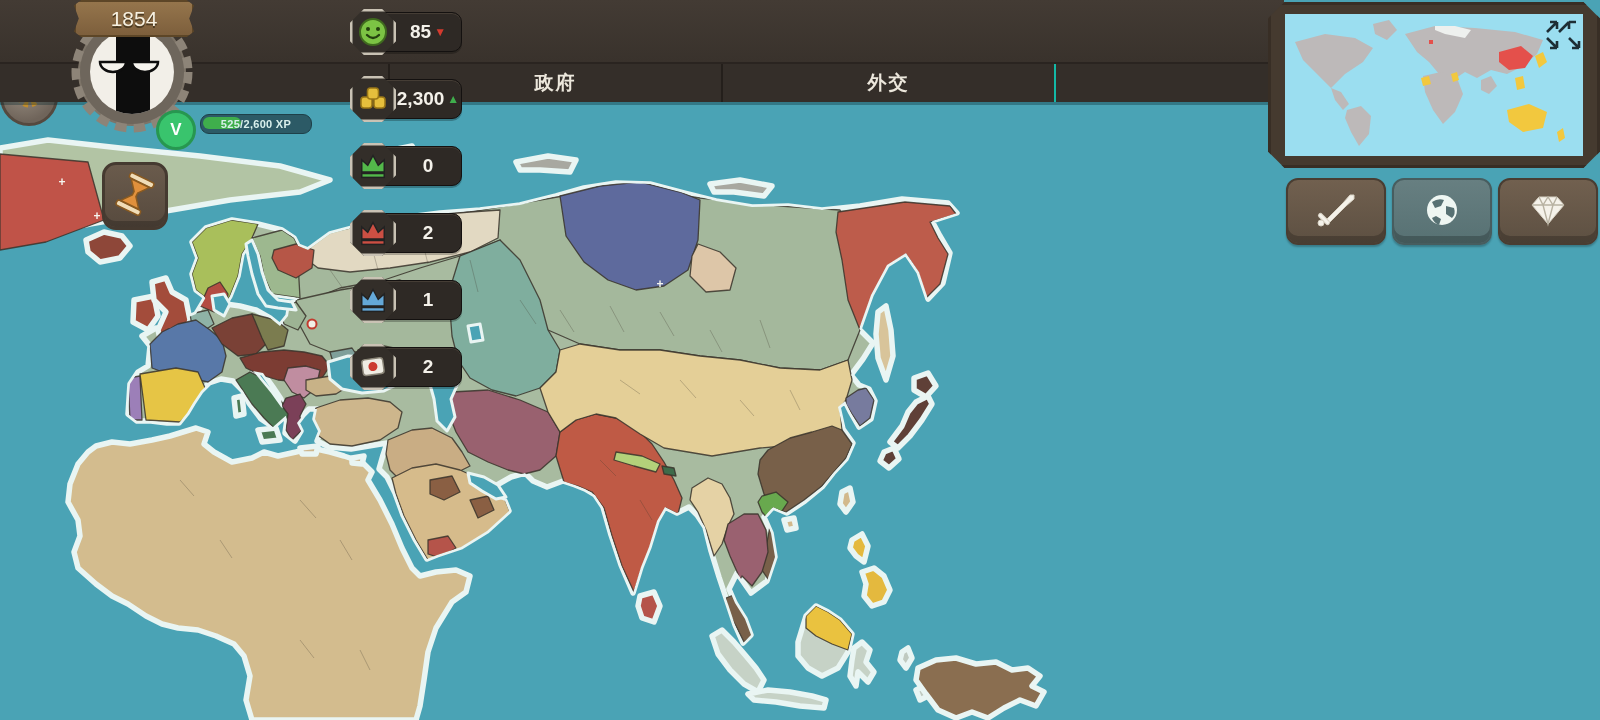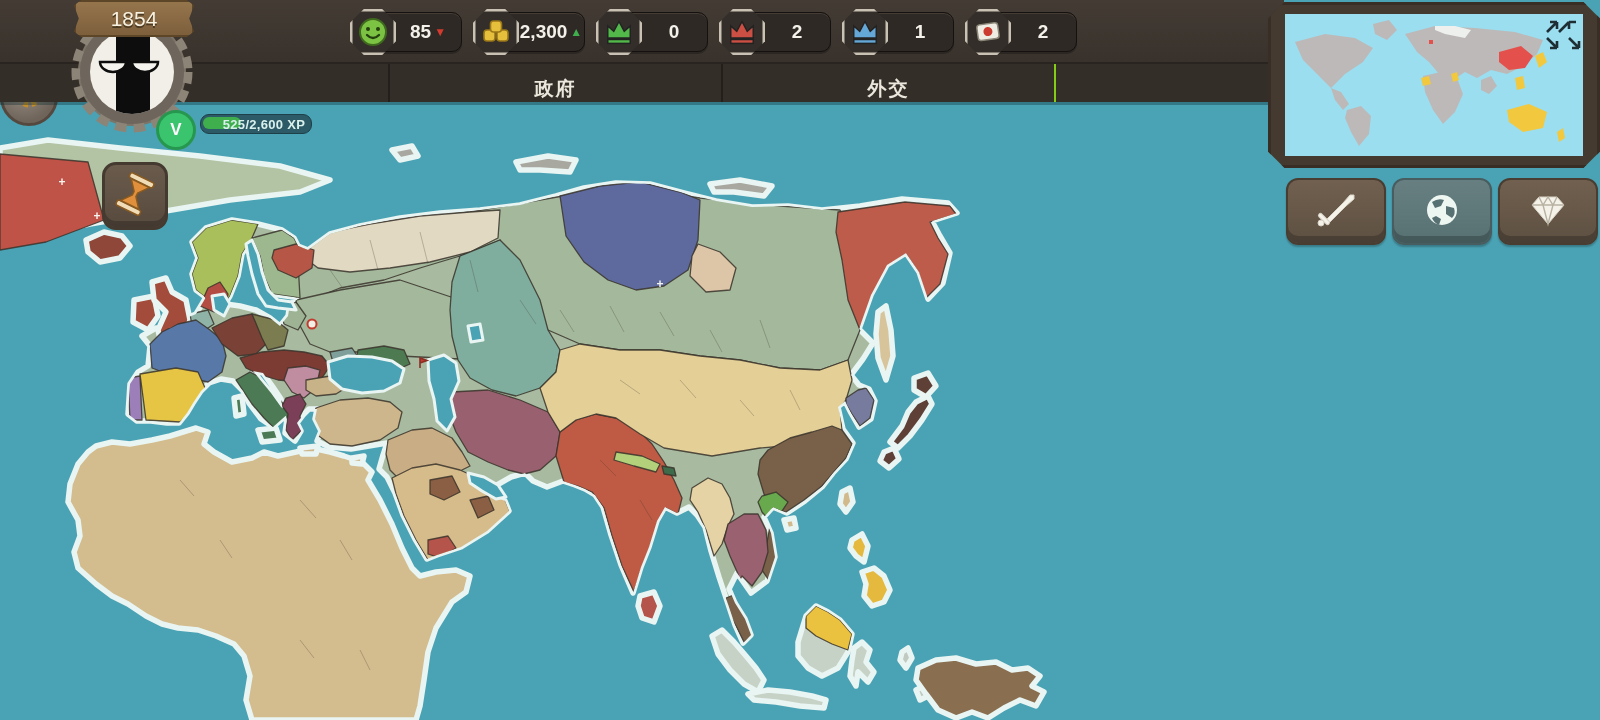--- a/index.html
+++ b/index.html
@@ -14,26 +14,26 @@
   .halo{stroke:#e9f5f3;stroke-width:5.5;stroke-linejoin:round;}
   .country{stroke:#39342b;stroke-width:1.3;stroke-linejoin:round;stroke-opacity:.85;}
   .sea{stroke:#e9f5f3;stroke-width:3;stroke-linejoin:round;}
   .prov{fill:none;stroke:#3f3a30;stroke-width:1;opacity:.28;}
   
   .topbar{position:absolute;left:0;top:0;width:1284px;height:62px;
     background:linear-gradient(#433b34,#39322c);border-bottom:2px solid #2a2420;}
   .tabbar{position:absolute;left:0;top:64px;width:1284px;height:38px;
     background:#342e29;box-shadow:0 3px 0 rgba(8,40,46,.35);}
   .tabs{position:absolute;left:388px;top:0;width:668px;height:38px;display:flex;}
-  .tab{flex:1;display:flex;align-items:flex-end;justify-content:center;
+  .tab{flex:1;display:flex;align-items:center;justify-content:center;
     color:#ece7dc;font-size:19px;font-weight:bold;letter-spacing:2px;
     border-left:2px solid #241f1b;cursor:pointer;}
-  .tab:last-child{border-right:2px solid #84cc16;}
-  
-  #pills{position:absolute;left:350px;top:9px;display:flex;gap:11px;}
+  .tab:last-child{border-right:2px solid #14b8a6;}
+  
+  #pills{position:absolute;left:350px;top:9px;display:flex;gap:21px;flex-direction:column;}
   .pill{position:relative;width:112px;height:46px;}
   .pill .box{position:absolute;left:20px;top:3px;right:0;bottom:3px;
     background:#2e2925;border-radius:10px;border:1px solid #141110;
     box-shadow:inset 0 1px 0 #453d35, 0 2px 0 rgba(0,0,0,.25);
     display:flex;align-items:center;justify-content:center;gap:3px;padding-left:24px;}
   .pill .val{color:#f4f1ea;font-size:19px;font-weight:bold;}
   .pill .trend{font-size:12px;line-height:1;}
   .hex{position:absolute;left:0;top:0;width:46px;height:46px;z-index:2;
     background:#332e29;display:flex;align-items:center;justify-content:center;
     clip-path:polygon(30% 0,70% 0,100% 30%,100% 70%,70% 100%,30% 100%,0 70%,0 30%);
@@ -47,21 +47,21 @@
     clip-path:polygon(0 15%,6% 0,94% 0,100% 15%,96% 50%,100% 85%,94% 100%,6% 100%,0 85%,4% 50%);}
   #level{position:absolute;left:156px;top:110px;width:34px;height:34px;border-radius:50%;
     background:#39c46d;border:3px solid #279750;z-index:4;
     display:flex;align-items:center;justify-content:center;
     color:#fff;font-weight:bold;font-size:17px;cursor:pointer;}
   #xp{position:absolute;left:200px;top:114px;width:110px;height:18px;border-radius:9px;
     background:#2c5a66;border:1px solid #1e4049;z-index:3;}
   #xp .fill{position:absolute;left:2px;top:2px;width:38px;height:12px;border-radius:7px;background:#3fae4c;}
   #xp .txt{position:absolute;left:0;top:0;width:100%;height:100%;
     display:flex;align-items:center;justify-content:center;
-    color:#d9f0ec;font-size:13px;font-weight:bold;letter-spacing:.3px;padding-left:8px;}
+    color:#d9f0ec;font-size:11px;font-weight:bold;letter-spacing:.3px;}
   
   .sq-btn{position:absolute;border-radius:14px;cursor:pointer;
     background:linear-gradient(#6a5b4c,#574a3e);border:3px solid #453a30;
     box-shadow:inset 0 -6px 0 rgba(0,0,0,.22);
     display:flex;align-items:center;justify-content:center;}
   #time-btn{left:102px;top:162px;width:60px;height:62px;}
   #locate-btn{left:16px;top:282px;width:68px;height:68px;border-radius:50%;
     background:#2f6b7c;border:none;display:flex;align-items:center;justify-content:center;cursor:pointer;}
   #locate-btn .dot{width:38px;height:38px;border-radius:50%;background:#f5f6f2;}
   #settings-btn{left:1196px;top:107px;width:52px;height:52px;border-radius:50%;cursor:pointer;

